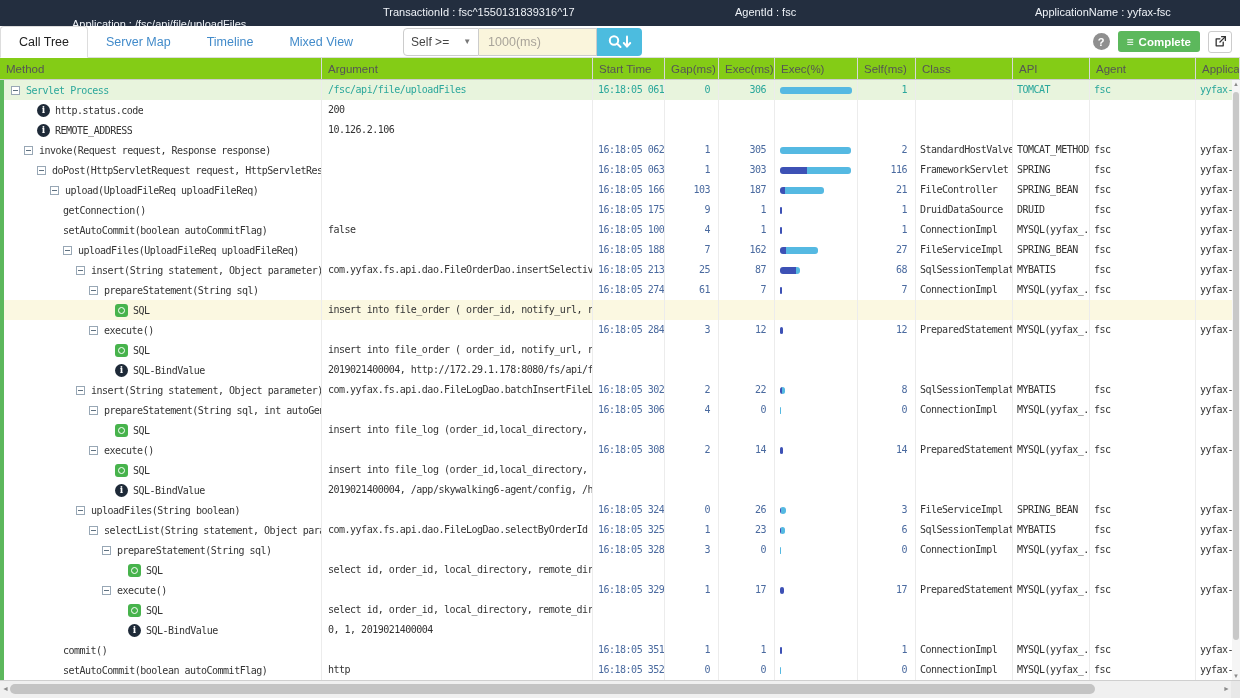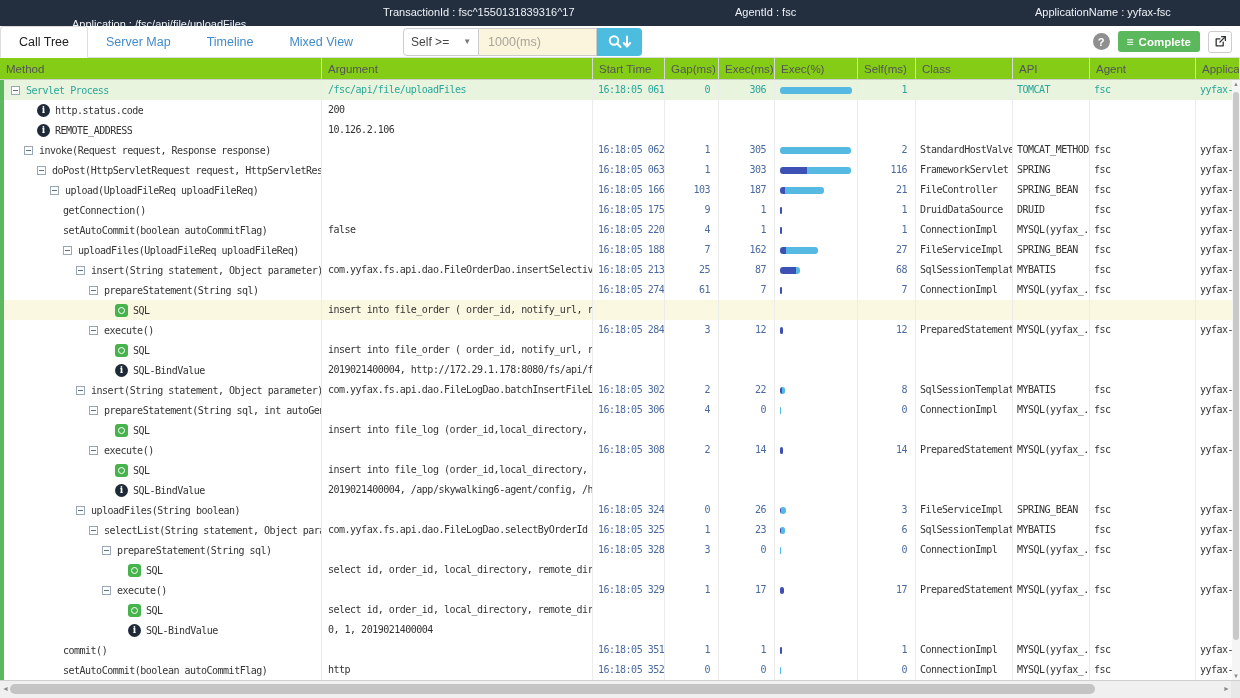--- a/index.html
+++ b/index.html
@@ -309,21 +309,21 @@
           <div class="cell c-class">DruidDataSource</div>
           <div class="cell c-api">DRUID</div>
           <div class="cell c-agent">fsc</div>
           <div class="cell c-app">yyfax-fsc</div>
         </div>
         <div class="row">
           <div class="cell c-method" style="padding-left: 59px;">
             <span class="m-text">setAutoCommit(boolean autoCommitFlag)</span>
           </div>
           <div class="cell c-arg">false</div>
-          <div class="cell c-start num">16:18:05 220</div>
+          <div class="cell c-start num">16:18:05 100</div>
           <div class="cell c-gap num r">4</div>
           <div class="cell c-exec num r">1</div>
           <div class="cell c-execp">
             <span class="bar">
               <span class="seg dark" style="width: 2px;"></span>
             </span>
           </div>
           <div class="cell c-self num r">1</div>
           <div class="cell c-class">ConnectionImpl</div>
           <div class="cell c-api">MYSQL(yyfax_...</div>

